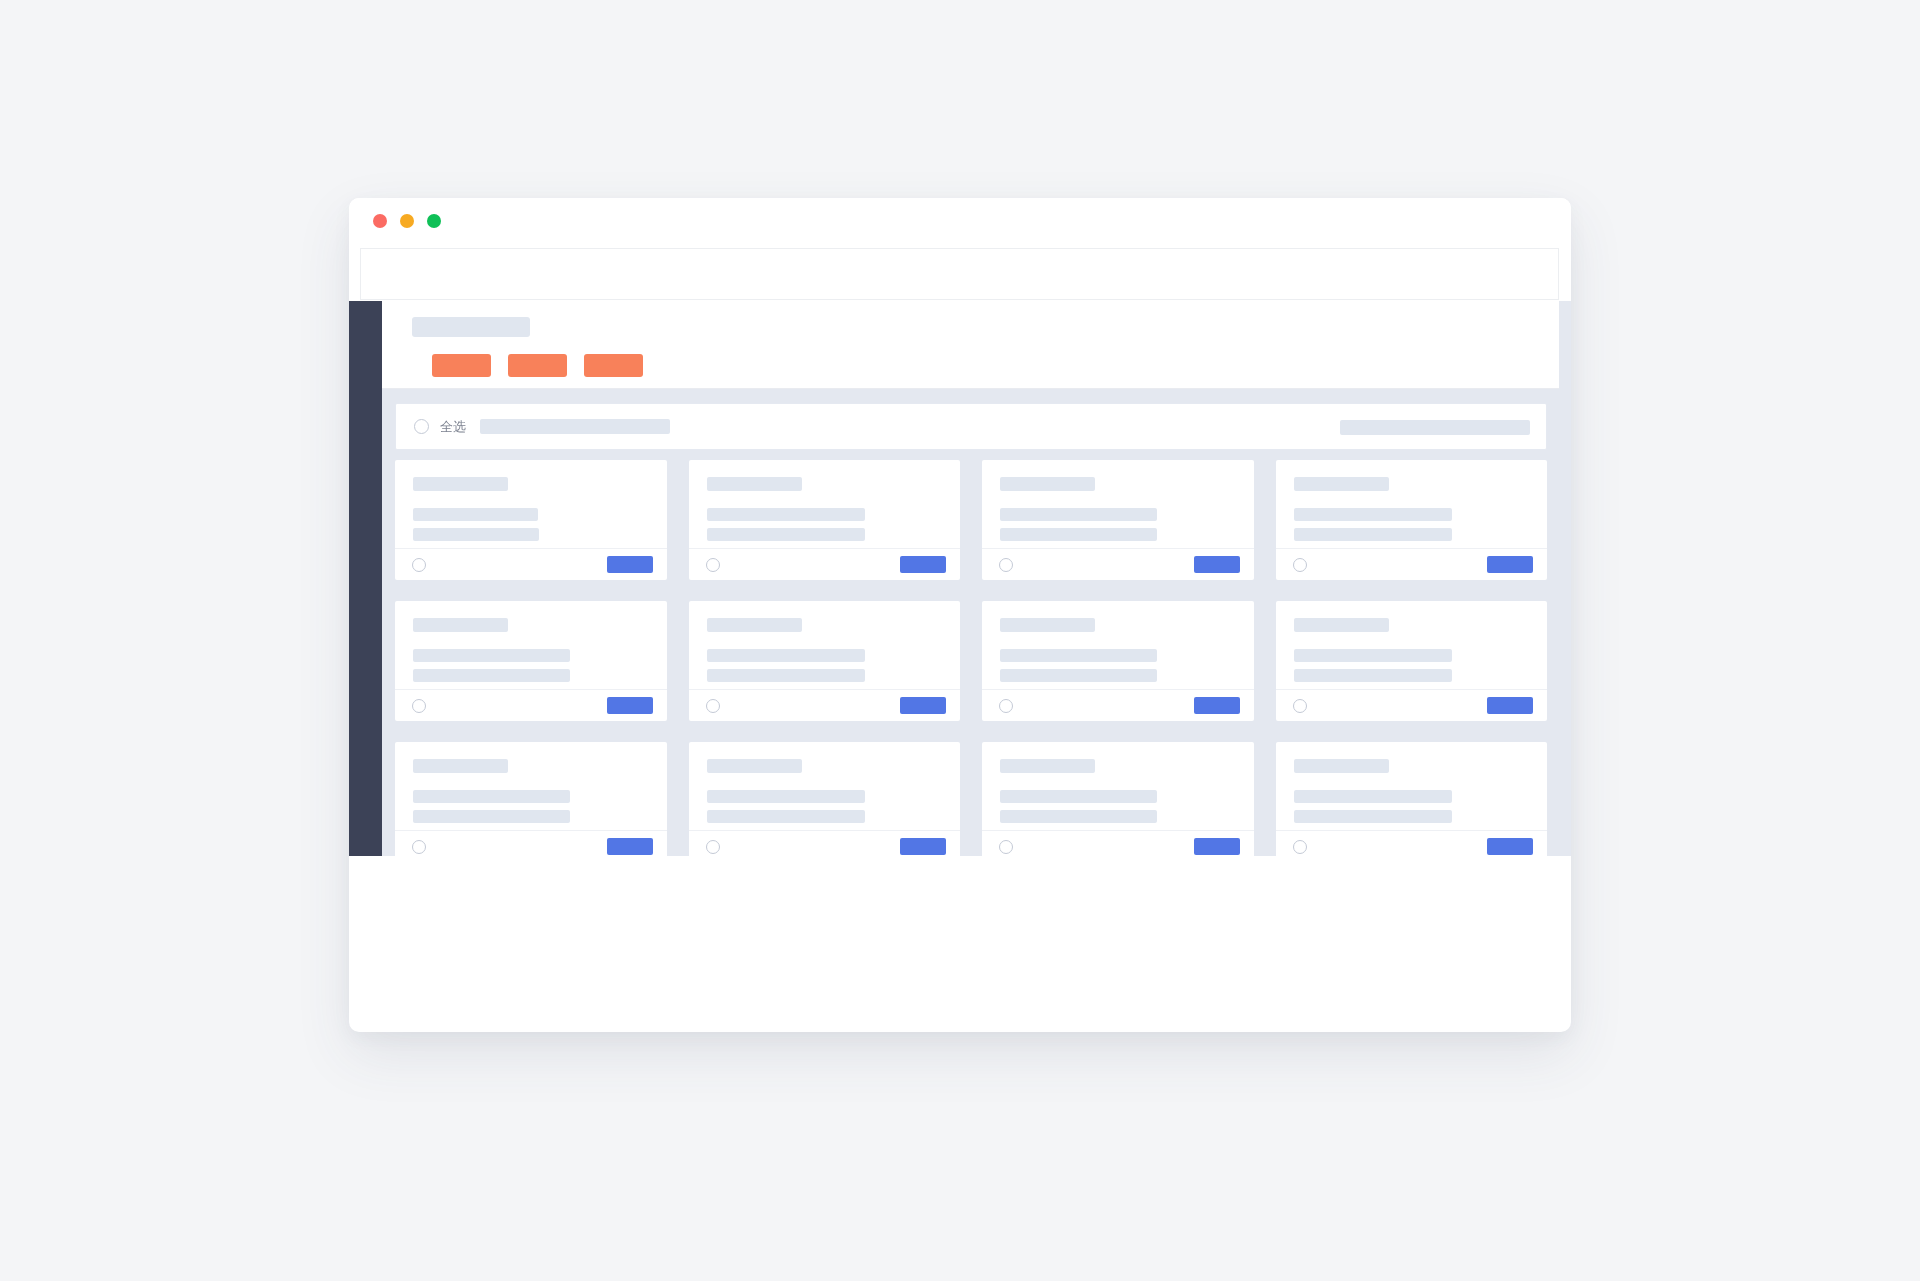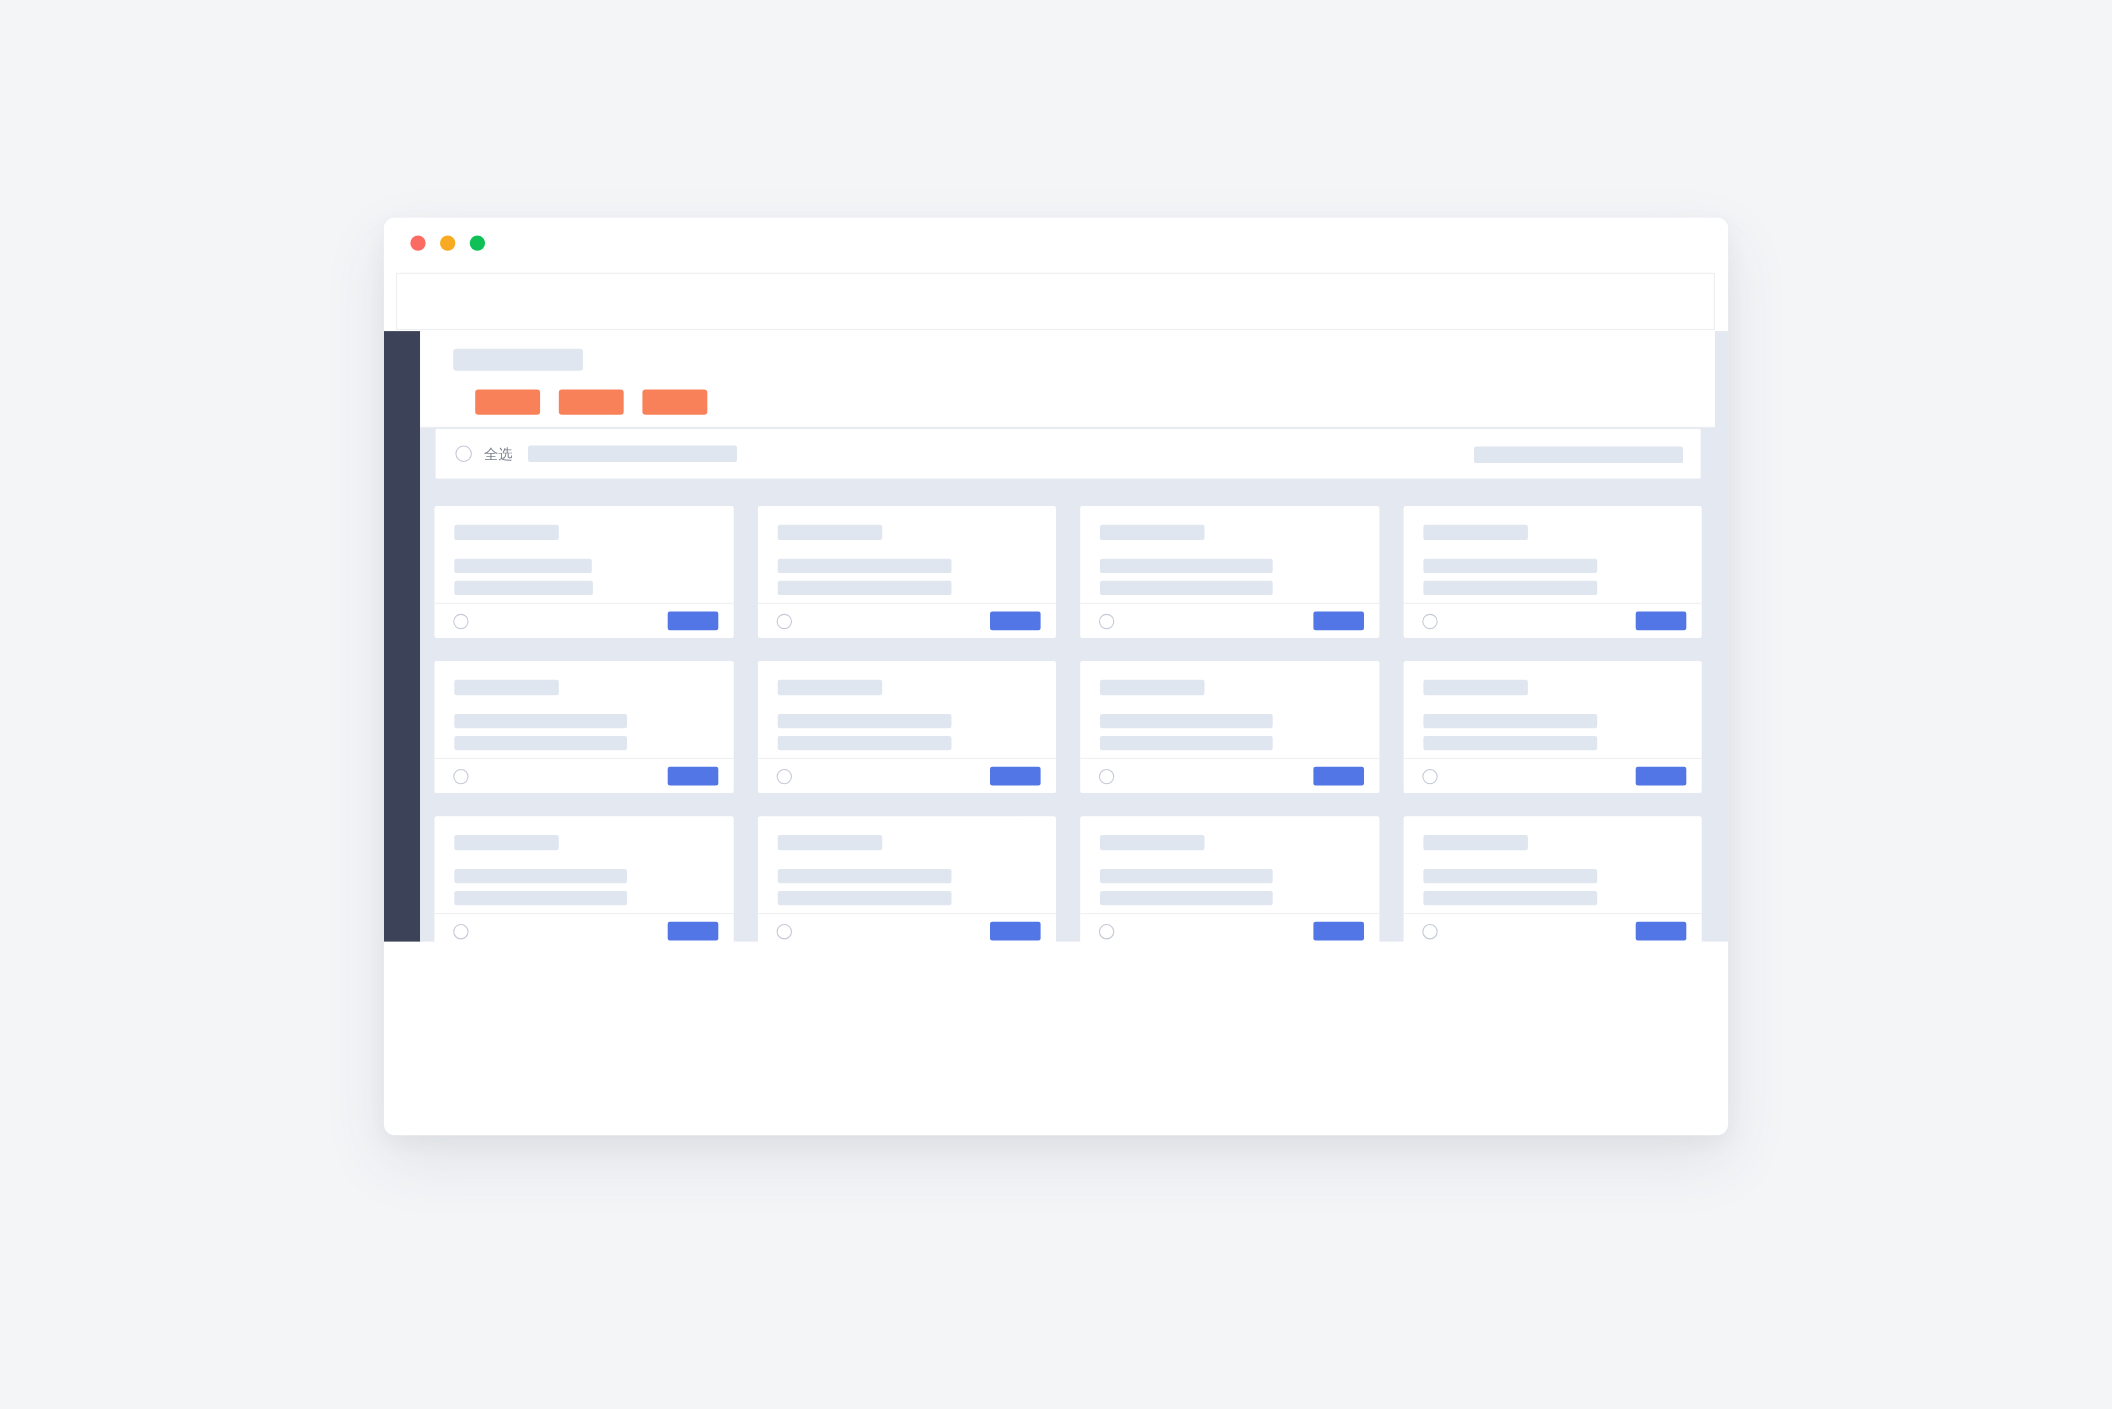--- a/index.html
+++ b/index.html
@@ -128,21 +128,21 @@
     height: 23px;
     background: #f8815a;
     border-radius: 3px;
     display: block;
   }
 
   
   .toolbar {
     position: absolute;
     left: 13px;
-    top: 88px;
+    top: 102px;
     width: 1152px;
     height: 47px;
     background: #ffffff;
     border: 1px solid #e5e9f1;
     border-radius: 2px;
   }
   .toolbar-inner {
     position: absolute;
     left: 0; top: 0;
     width: 100%; height: 100%;

